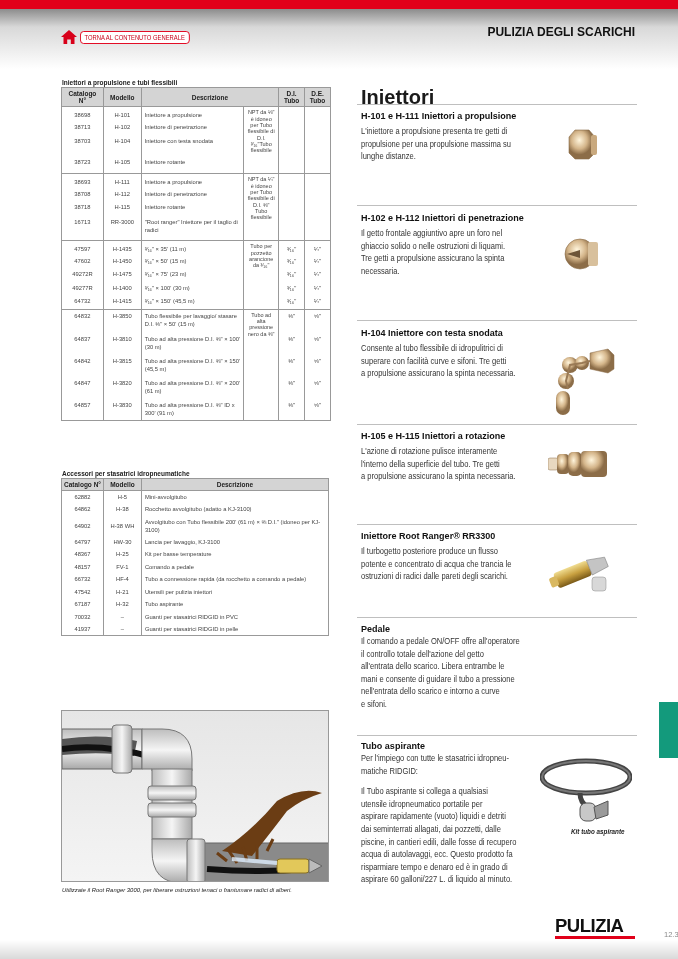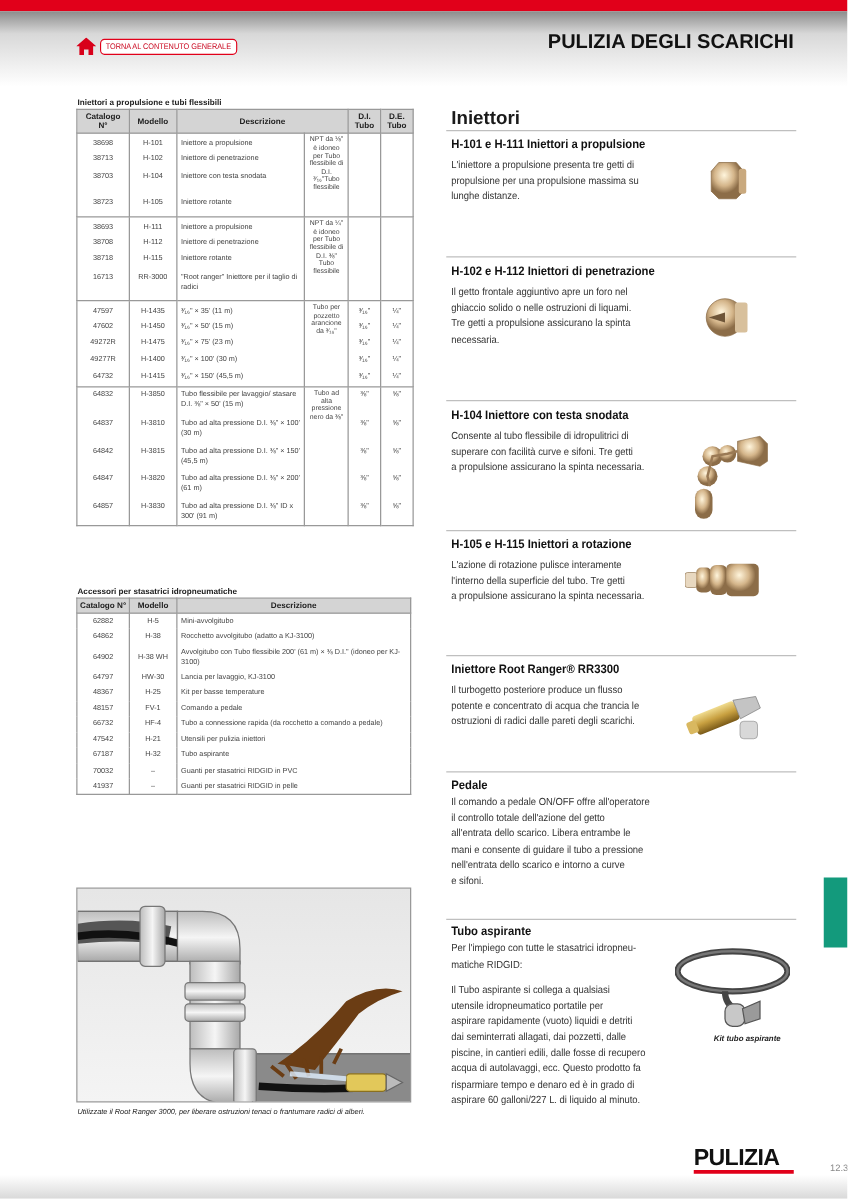--- a/index.html
+++ b/index.html
@@ -7,21 +7,21 @@
   body { position: relative; font-family: "Liberation Sans", sans-serif; color: #222; }
 
   .top-bar { position: absolute; left: 0; top: 0; width: 678px; height: 9px; background: #e1001a; }
   .top-grad { position: absolute; left: 0; top: 9px; width: 678px; height: 60px;
     background: linear-gradient(#8c8c8c 0%, #d8d8d8 30%, #ffffff 100%); }
 
   .back-link { position: absolute; left: 61px; top: 30px; display: flex; align-items: center; gap: 3px; cursor: pointer; }
   .back-link svg { width: 16px; height: 14px; }
   .back-link .btn { border: 1px solid #e1001a; border-radius: 4px; background: #fff;
     color: #c8001a; font-size: 6.5px; padding: 2px 4px; letter-spacing: 0; font-family: "Liberation Sans", sans-serif; transform: scaleX(0.9); transform-origin: left; }
-  .page-title { position: absolute; right: 43px; top: 25px; font-size: 16px; font-weight: bold; color: #111; font-family: "Liberation Sans", sans-serif; text-align: center; }
+  .page-title { position: absolute; right: 43px; top: 25px; font-size: 12px; font-weight: bold; color: #111; font-family: "Liberation Sans", sans-serif; text-align: center; }
 
   
   .tbl-title { position: absolute; left: 62px; font-size: 6.5px; font-weight: bold; color: #222; }
   table { border-collapse: collapse; position: absolute; left: 61px; font-size: 5.8px; color: #444; }
   th { background: #d4d4d4; font-weight: bold; color: #222; font-size: 6.5px; padding: 2px 2px; border: 1px solid #999; text-align: center; line-height: 1.1; }
   td { border-left: 1px solid #999; border-right: 1px solid #999; padding: 0 3px; vertical-align: top; line-height: 1.1; }
   tr.grp-end td { border-bottom: 1px solid #999; }
   td.c { text-align: center; }
   td.note { text-align: center; font-size: 5.5px; line-height: 1.15; padding: 2px; }
   .lines div { height: 13.5px; line-height: 13.5px; white-space: nowrap; }
@@ -32,21 +32,21 @@
   #t2 td { height: 12.5px; vertical-align: middle; }
   #t2 td.tall { height: 20px; line-height: 8px; }
 
   
   .illus { position: absolute; left: 61px; top: 710px; width: 268px; height: 172px; border: 1px solid #999;
     background: linear-gradient(#e6e6e6, #f4f4f4); overflow: hidden; }
   .illus-cap { position: absolute; left: 62px; top: 887px; font-size: 5.9px; font-style: italic; color: #222; }
 
   
   .r-col { position: absolute; left: 361px; width: 276px; }
-  .sec-big { font-size: 15px; font-weight: bold; color: #1a1a1a; }
+  .sec-big { font-size: 20px; font-weight: bold; color: #1a1a1a; }
   .hr { position: absolute; left: 357px; width: 280px; height: 1px; background: #bfbfbf; }
   .sec-h { position: absolute; left: 361px; font-size: 9.8px; font-weight: bold; color: #111; transform: scaleX(0.92); transform-origin: left; white-space: nowrap; }
   .sec-p { position: absolute; left: 361px; font-size: 8.2px; line-height: 12.6px; color: #333; transform: scaleX(0.92); transform-origin: left; }
 
   .prod { position: absolute; }
 
   .green-tab { position: absolute; left: 659px; top: 702px; width: 19px; height: 56px; background: #139a7c; }
 
   .ridgid { position: absolute; left: 555px; top: 915px; font-size: 18.5px; font-weight: bold; color: #111; letter-spacing: -0.5px; font-family: "Liberation Sans", sans-serif; }
   .ridgid-line { position: absolute; left: 555px; top: 936px; width: 80px; height: 3px; background: #e1001a; }

